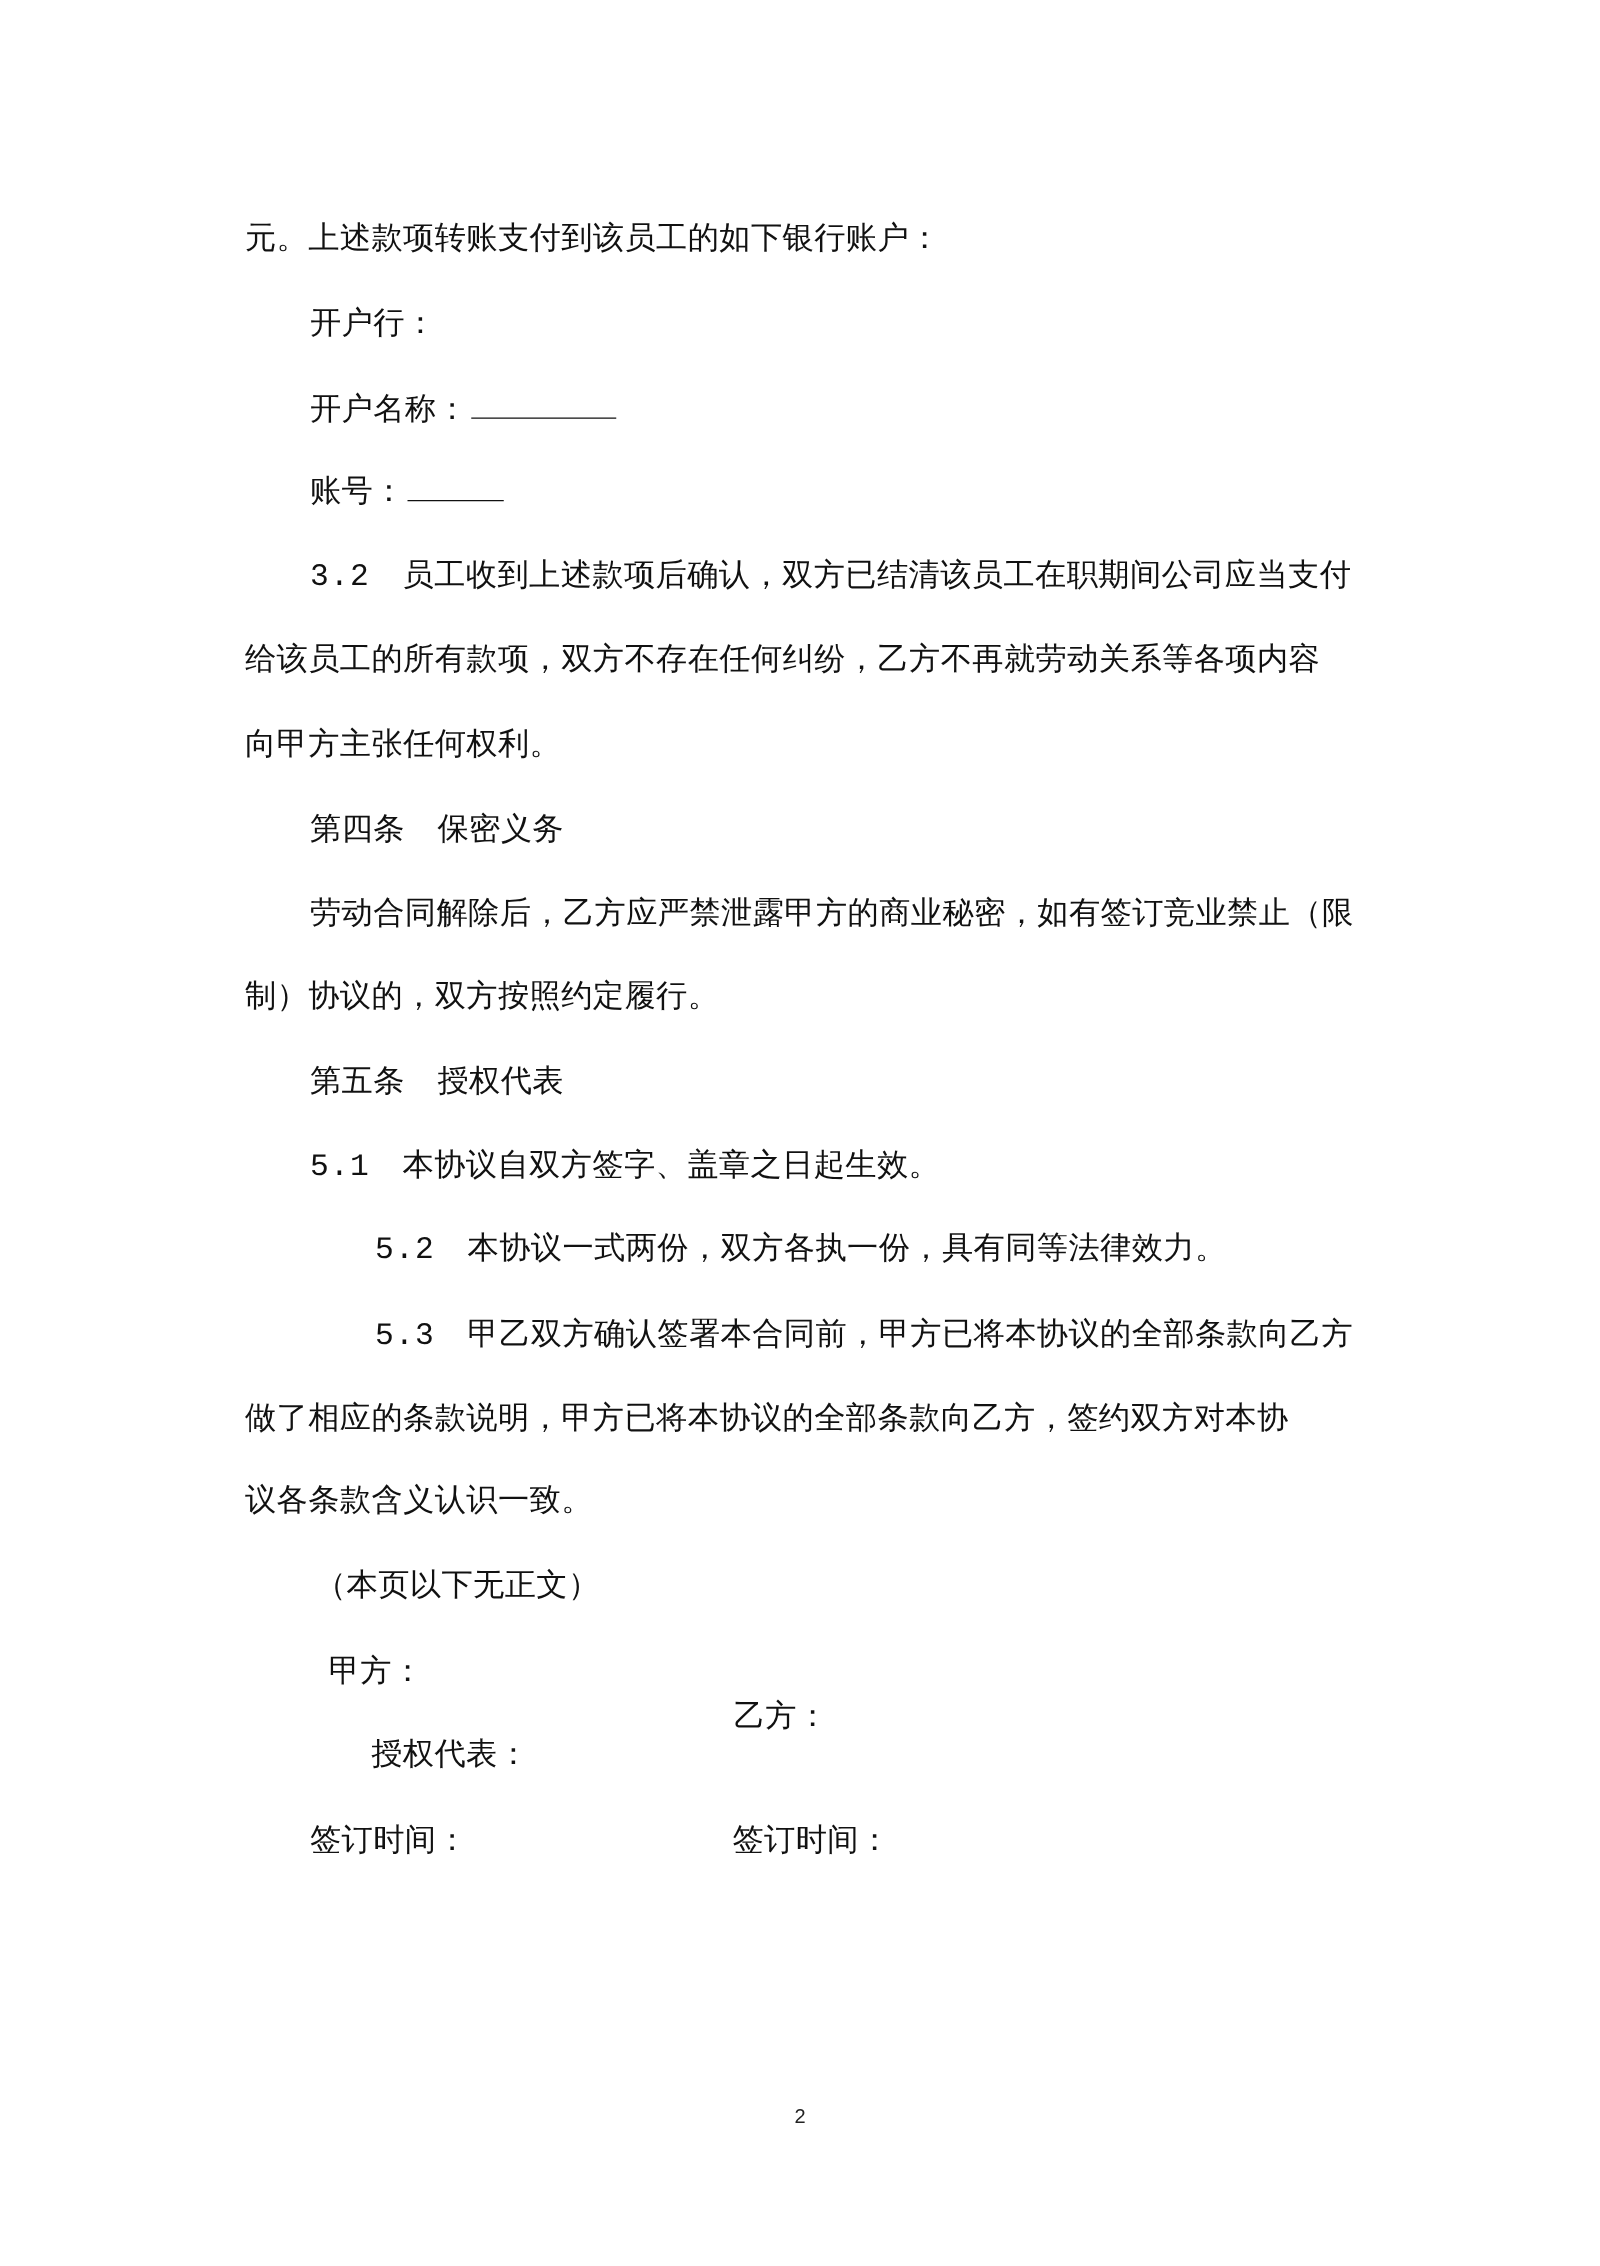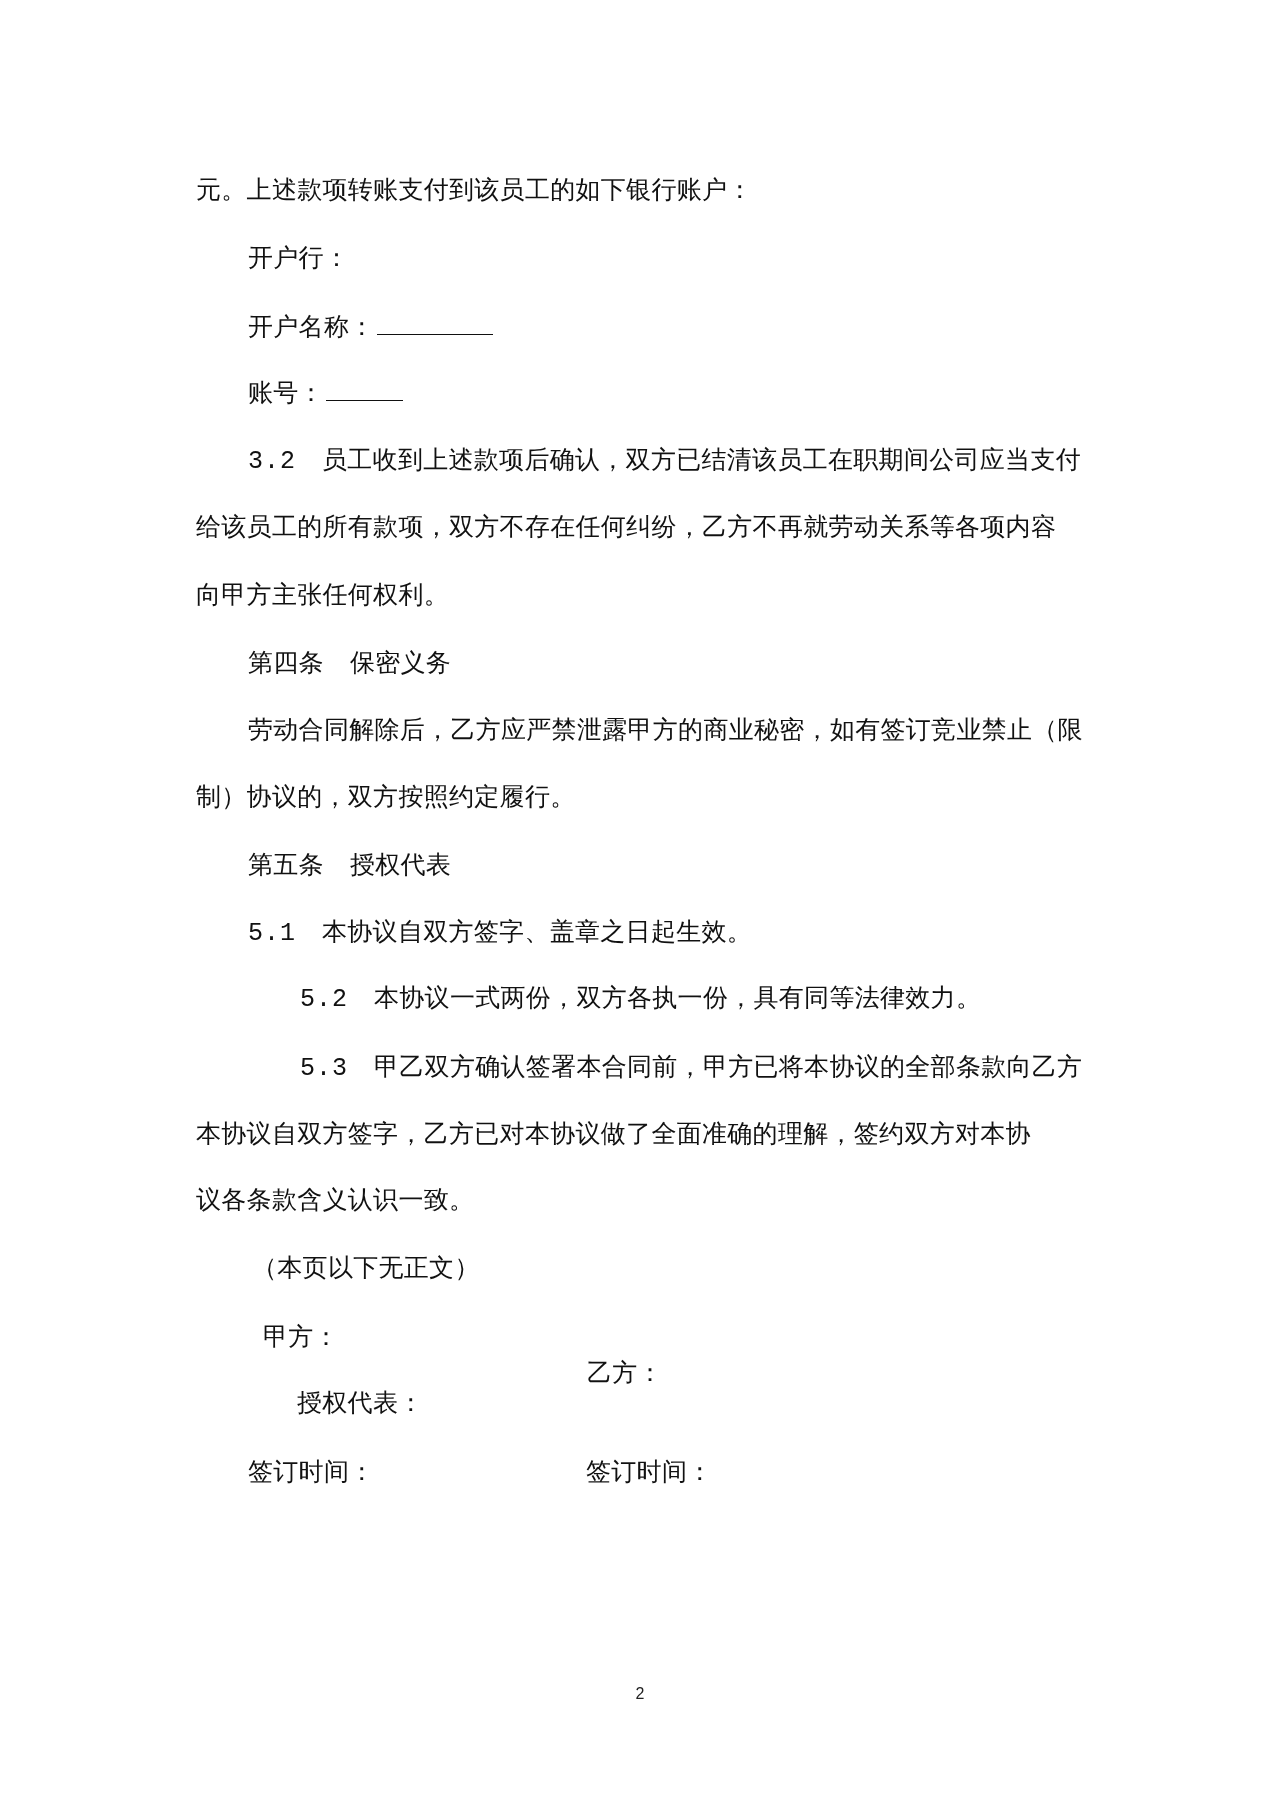--- a/index.html
+++ b/index.html
@@ -105,21 +105,21 @@
 
   <div class="line" style="left:300px; top:983px;">
     <span class="num">5.2</span><span class="gap" style="width:26px;"></span><span>本协议一式两份，双方各执一份，具有同等法律效力。</span>
   </div>
 
   <div class="line" style="left:300px; top:1052px;">
     <span class="num">5.3</span><span class="gap" style="width:26px;"></span><span>甲乙双方确认签署本合同前，甲方已将本协议的全部条款向乙方</span>
   </div>
 
   <div class="line" style="left:196px; top:1119px;">
-    <span>本协议自双方签字，乙方已对本协议做了全面准确的理解，签约双方对本协</span>
+    <span>做了相应的条款说明，甲方已将本协议的全部条款向乙方，签约双方对本协</span>
   </div>
 
   <div class="line" style="left:196px; top:1185px;">
     <span>议各条款含义认识一致。</span>
   </div>
 
   <div class="line" style="left:252px; top:1253px;">
     <span>（本页以下无正文）</span>
   </div>
 

